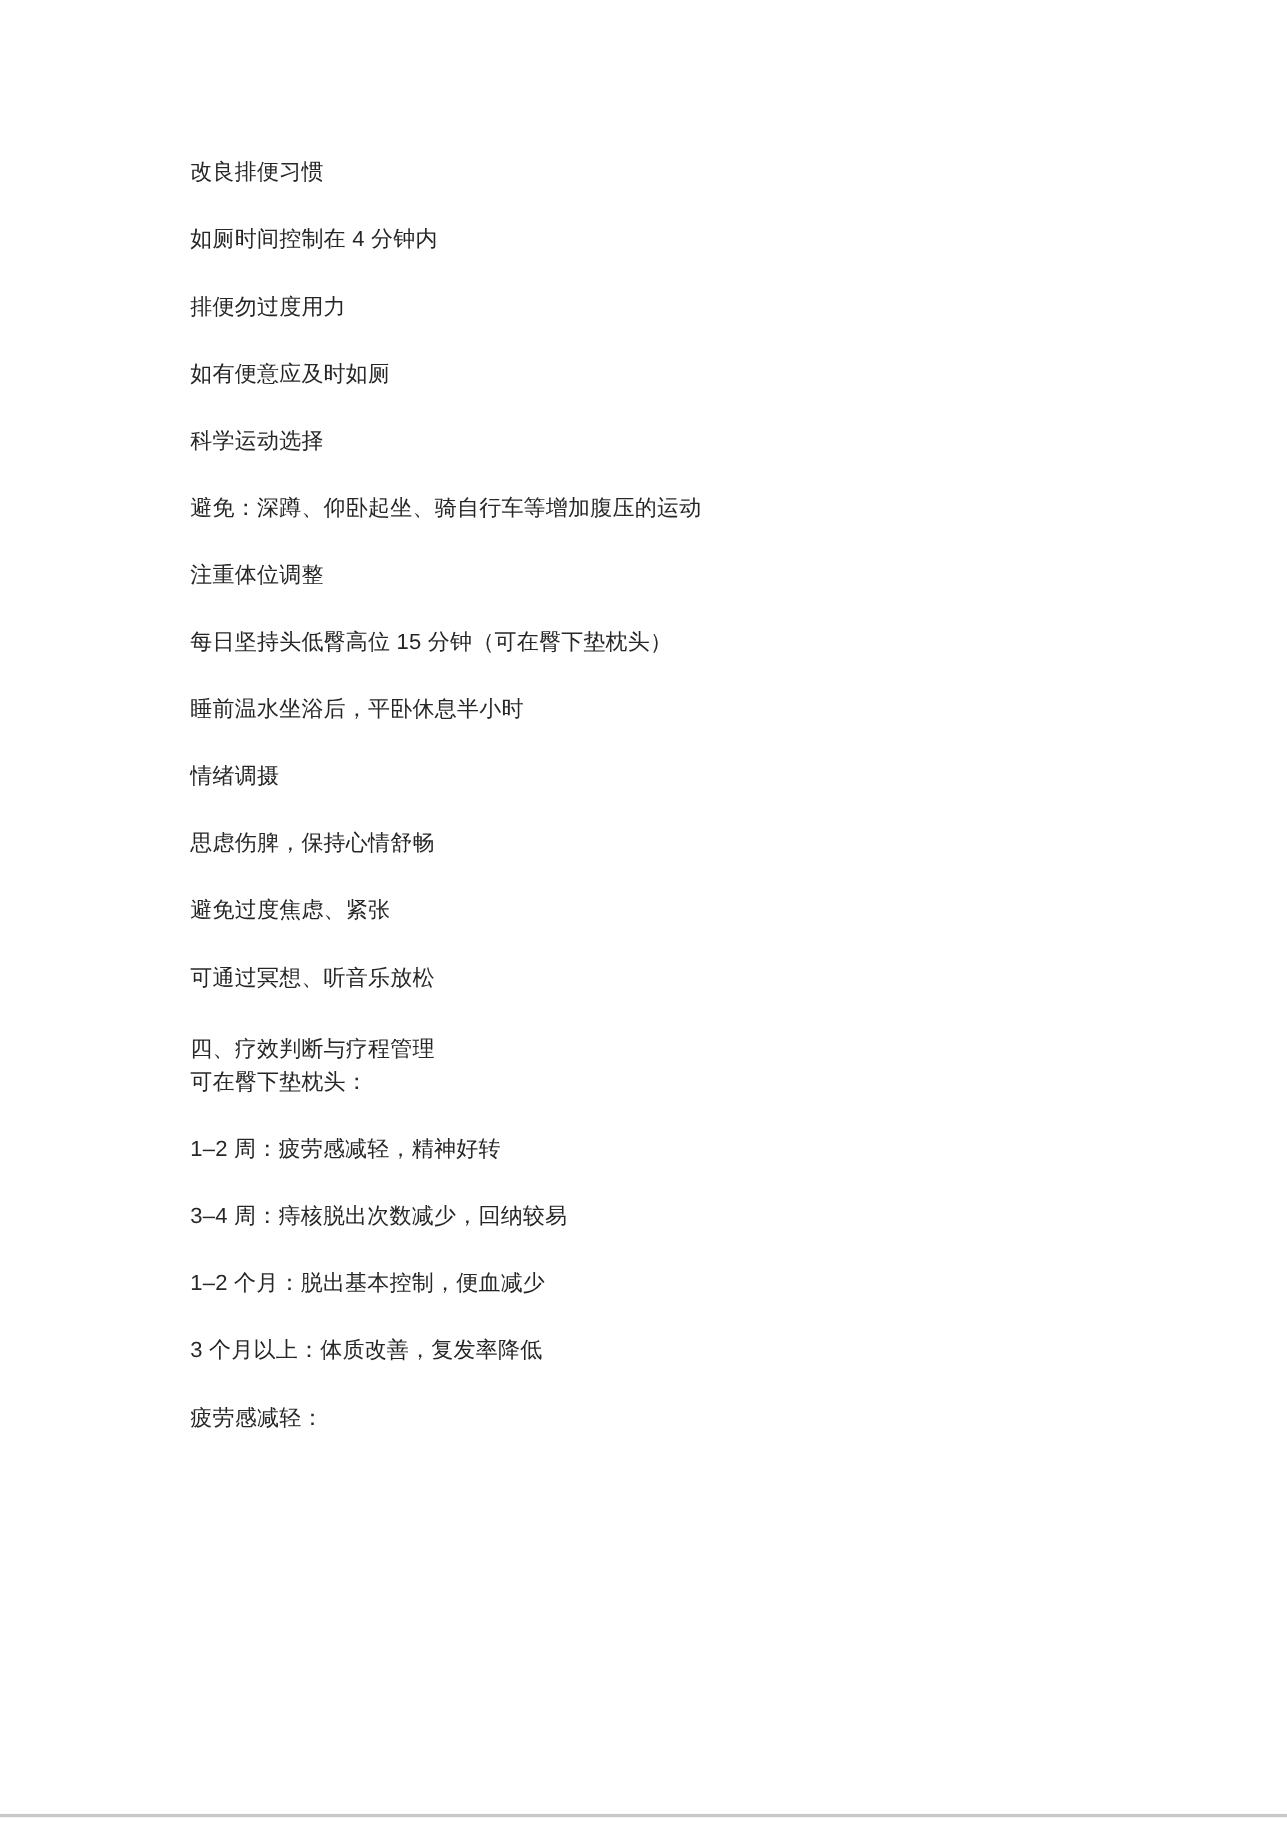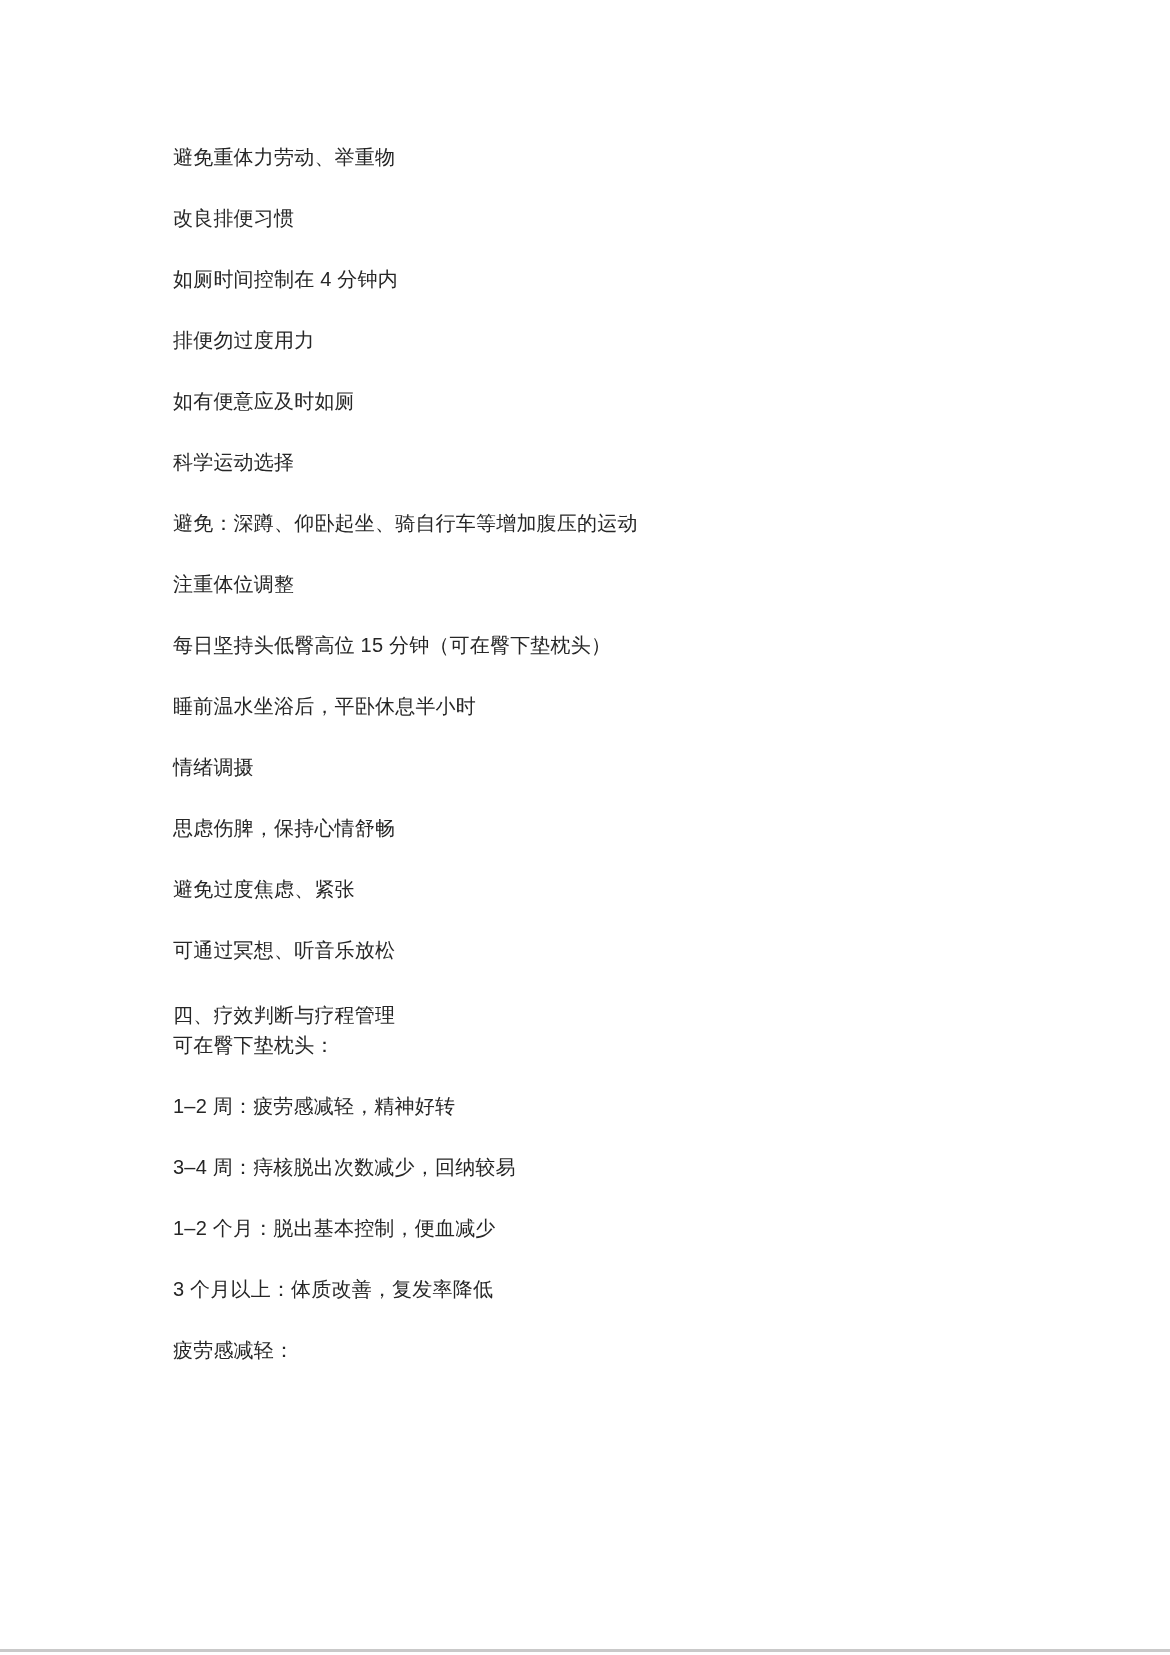--- a/index.html
+++ b/index.html
@@ -42,21 +42,20 @@
     top: 1649px;
     width: 100%;
     height: 3px;
     background: var(--divider-color, #c9c9c9);
   }
 </style>
 </head>
 <body>
 
 <div class="doc">
-  <p class="para">避免重体力劳动、举重物</p>
   <p class="para">改良排便习惯</p>
   <p class="para">如厕时间控制在 4 分钟内</p>
   <p class="para">排便勿过度用力</p>
   <p class="para">如有便意应及时如厕</p>
   <p class="para">科学运动选择</p>
   <p class="para">避免：深蹲、仰卧起坐、骑自行车等增加腹压的运动</p>
   <p class="para">注重体位调整</p>
   <p class="para">每日坚持头低臀高位 15 分钟（可在臀下垫枕头）</p>
   <p class="para">睡前温水坐浴后，平卧休息半小时</p>
   <p class="para">情绪调摄</p>

